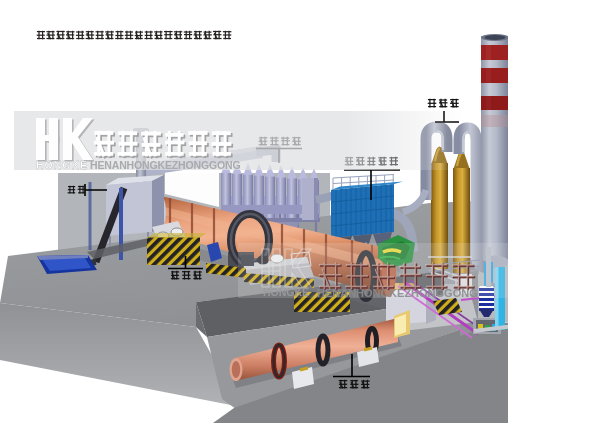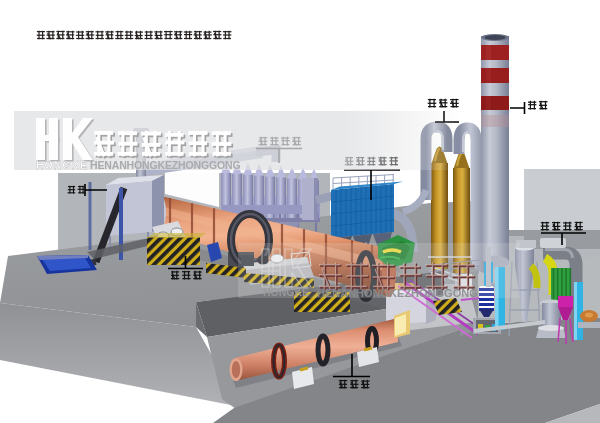--- a/index.html
+++ b/index.html
@@ -1,14 +1,14 @@
 <!DOCTYPE html>
 <html><head><meta charset="utf-8"><style>
 html,body{margin:0;padding:0;background:#fff;}
-#c{position:relative;width:600px;height:423px;overflow:hidden;}
+#c{position:relative;width:508px;height:423px;overflow:hidden;}
 </style></head><body>
 <div id="c">
 <svg width="600" height="423" viewBox="0 0 600 423">
 <defs>
 <linearGradient id="kiln" x1="0" y1="0" x2="0.22" y2="1">
  <stop offset="0" stop-color="#9b5236"></stop>
           <stop offset="0.12" stop-color="#c67851"></stop>
  <stop offset="0.3" stop-color="#eba480"></stop>
           <stop offset="0.46" stop-color="#f3b391"></stop>
  <stop offset="0.62" stop-color="#dc8f66"></stop>

